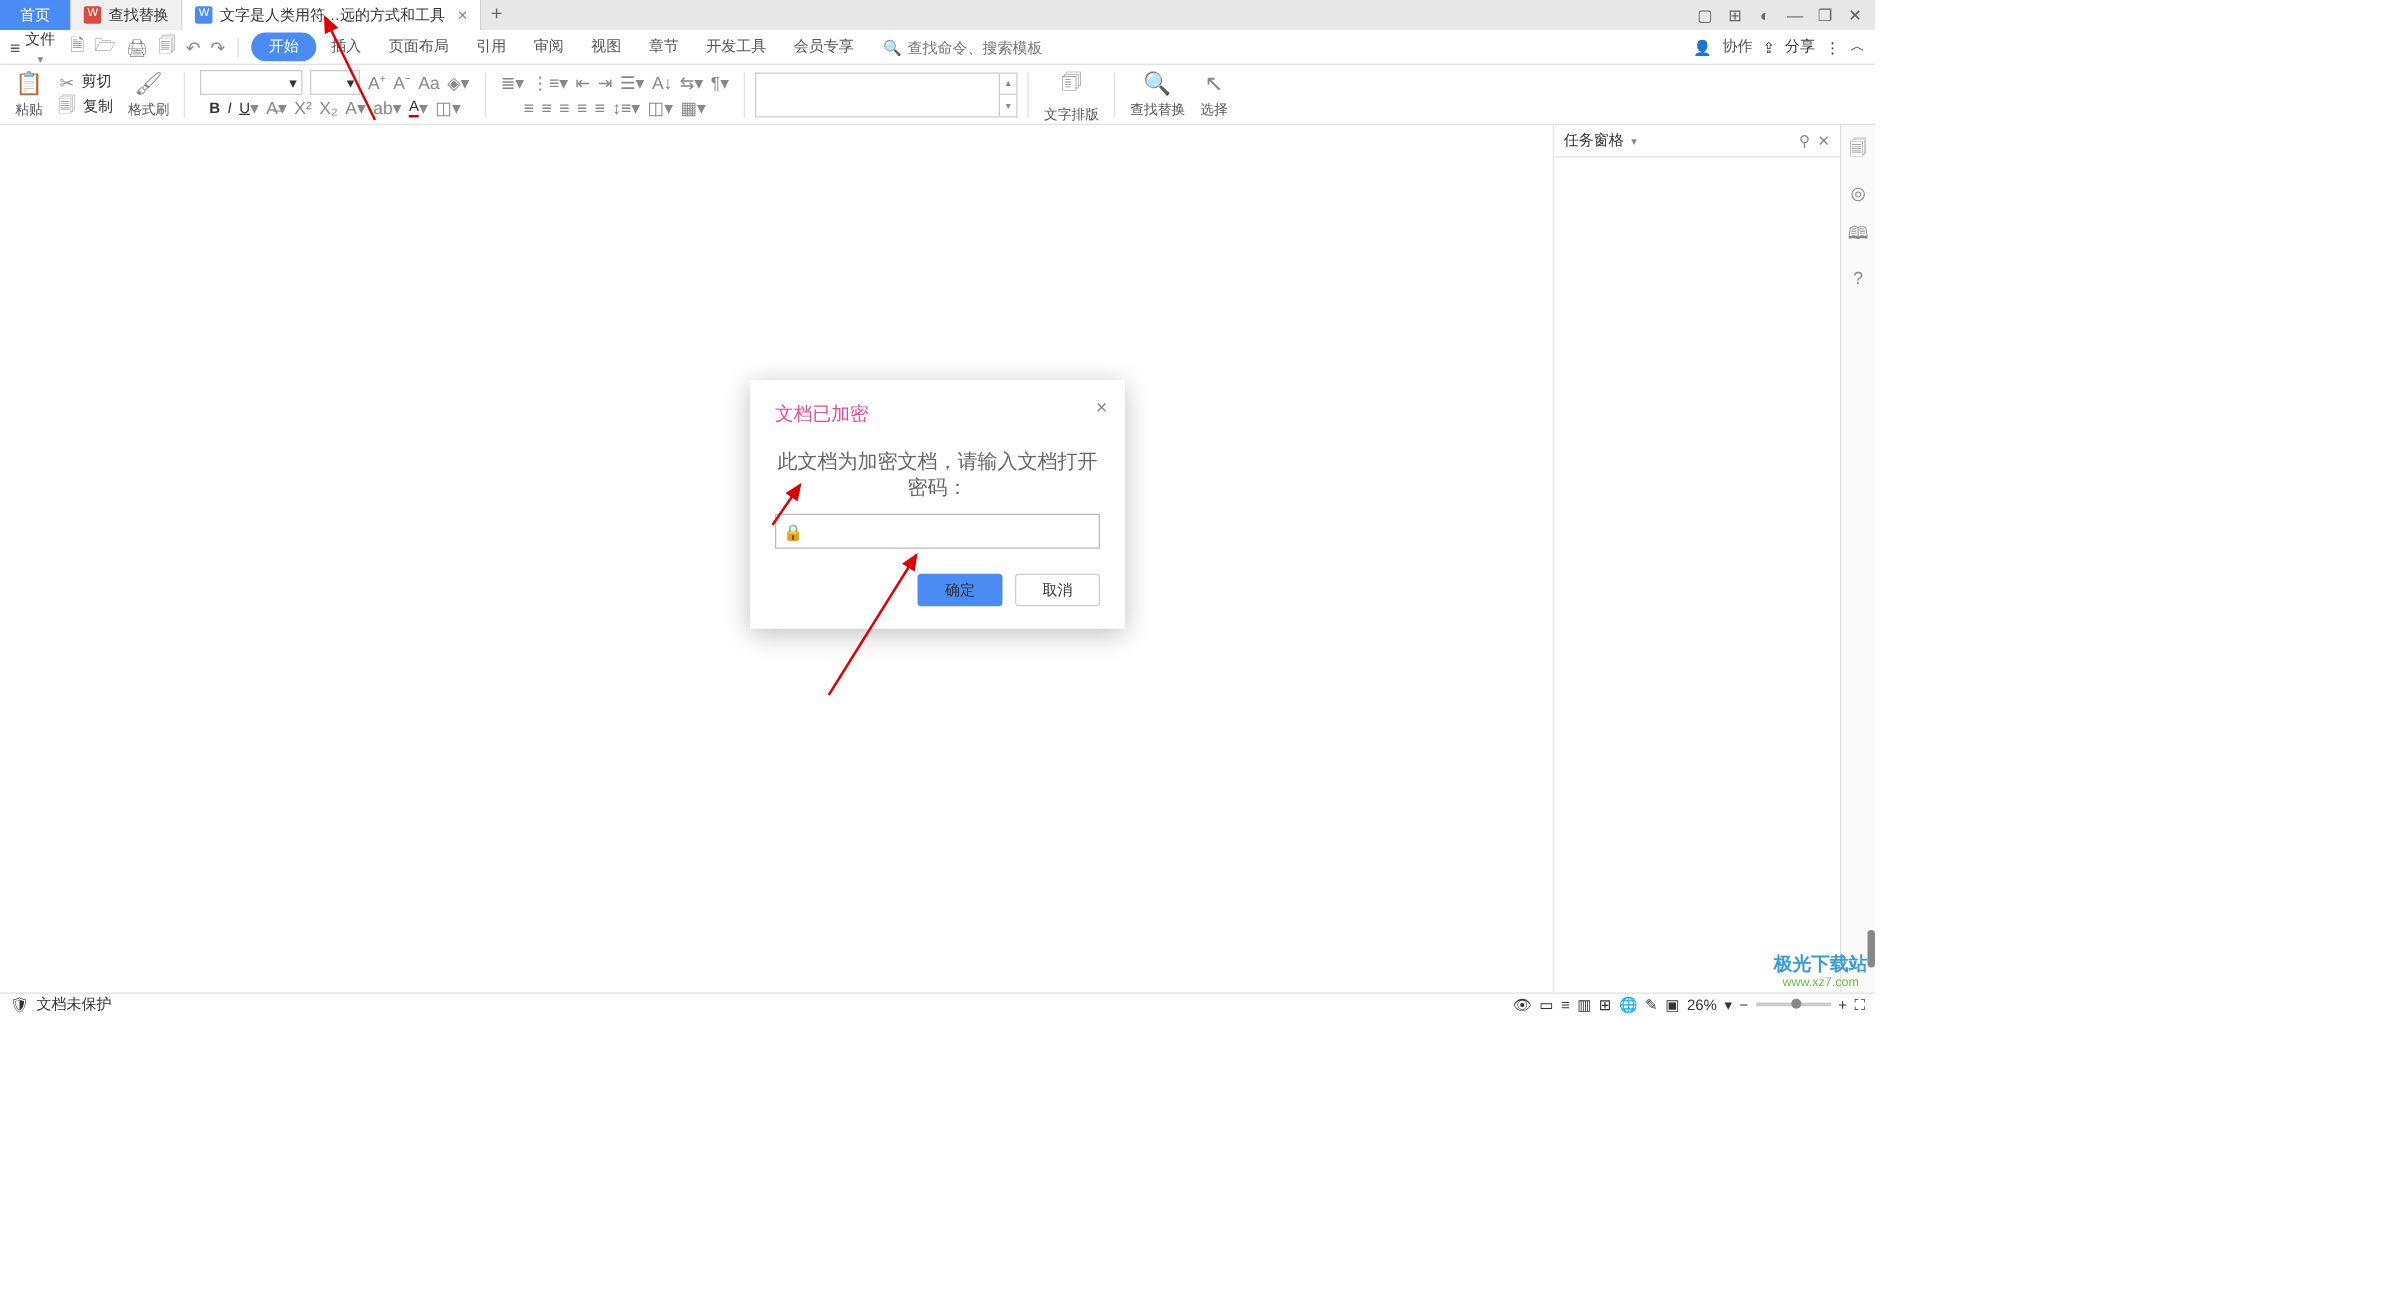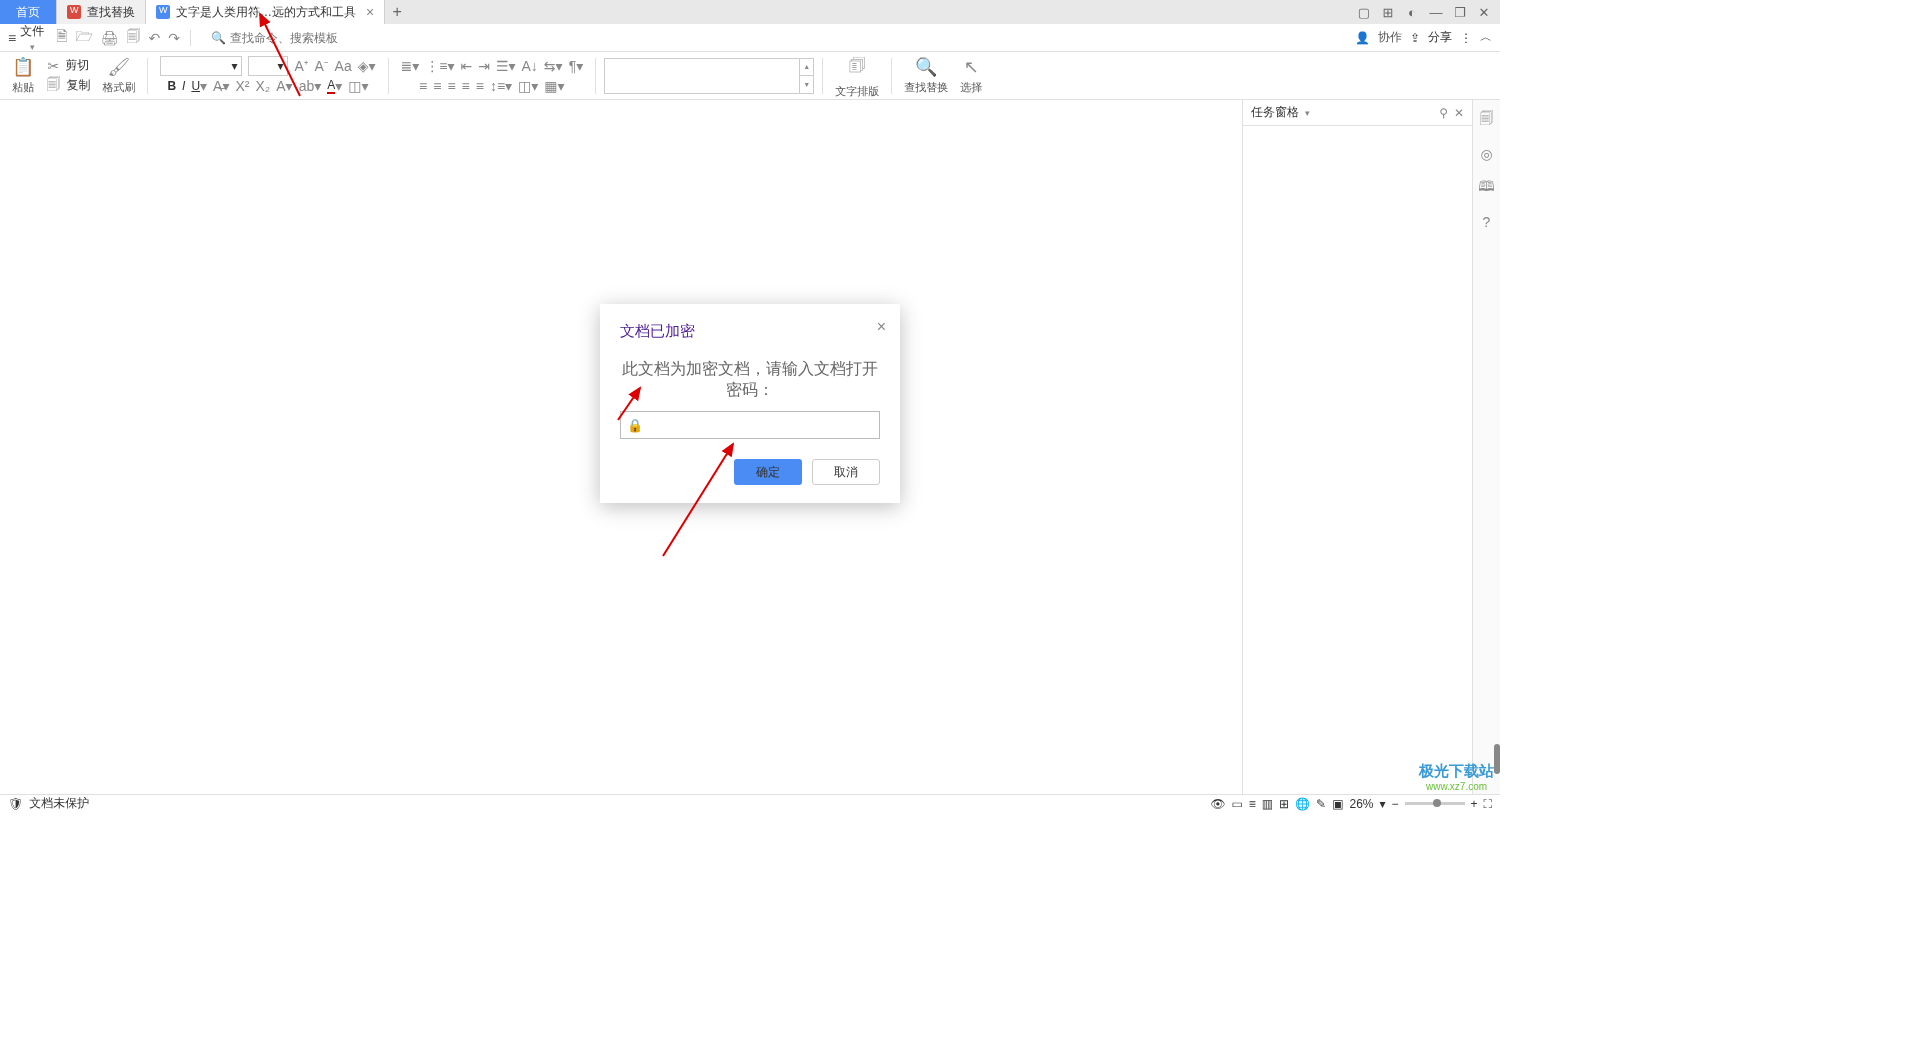--- a/index.html
+++ b/index.html
@@ -52,21 +52,21 @@
 .taskpane-header .dd{font-size:9px;color:#888;}
 .taskpane-header .spacer{flex:1;}
 .taskpane-header .ico{color:#888;font-size:12px;cursor:pointer;}
 .sidepanel{width:28px;border-left:1px solid #e0e0e0;background:#fafafa;display:flex;flex-direction:column;align-items:center;padding-top:8px;gap:14px;}
 .sidepanel span{color:#888;font-size:14px;cursor:pointer;}
 .statusbar{position:absolute;bottom:0;left:0;right:0;height:18px;background:#fff;border-top:1px solid #e0e0e0;display:flex;align-items:center;padding:0 8px;font-size:11px;color:#888;gap:6px;}
 .statusbar .spacer{flex:1;}
 .statusbar .sico{font-size:12px;cursor:pointer;}
 .dialog-backdrop{position:absolute;top:100px;left:0;right:0;bottom:18px;display:flex;align-items:flex-start;justify-content:center;pointer-events:none;}
 .dialog{margin-top:204px;width:300px;background:#fff;box-shadow:0 4px 20px rgba(0,0,0,0.25);pointer-events:auto;padding:18px 20px;position:relative;}
-.dialog .dtitle{font-size:15px;color:#4c1d95;margin-bottom:18px;}
+.dialog .dtitle{font-size:15px;color:#ec4899;margin-bottom:18px;}
 .dialog .dclose{position:absolute;right:14px;top:14px;color:#888;font-size:16px;cursor:pointer;}
 .dialog .dmsg{font-size:16px;color:#666;margin-bottom:10px;text-align:center;}
 .dialog .pw-wrap{border:1px solid #bbb;height:28px;display:flex;align-items:center;padding:0 6px;gap:6px;margin-bottom:20px;}
 .dialog .pw-wrap .lock{color:#999;font-size:13px;}
 .dialog .pw-wrap input{border:none;outline:none;flex:1;font-size:12px;}
 .dialog .dbtns{display:flex;justify-content:flex-end;gap:10px;}
 .dialog .btn{width:68px;height:26px;display:flex;align-items:center;justify-content:center;border-radius:3px;cursor:pointer;font-size:12px;}
 .dialog .btn.primary{background:#4a8bf4;color:#fff;}
 .dialog .btn.secondary{background:#fff;border:1px solid #ccc;color:#555;}
 svg.arrow{position:absolute;pointer-events:none;}
@@ -110,20 +110,31 @@
   </div>
   <div class="qat">
     <span>🗎</span>
     <span>🗁</span>
     <span>🖨</span>
     <span>🗐</span>
     <span>↶</span>
     <span>↷</span>
   </div>
   <div class="divider"></div>
+  <div class="tabs">
+    <span class="mtab active">开始</span>
+    <span class="mtab">插入</span>
+    <span class="mtab">页面布局</span>
+    <span class="mtab">引用</span>
+    <span class="mtab">审阅</span>
+    <span class="mtab">视图</span>
+    <span class="mtab">章节</span>
+    <span class="mtab">开发工具</span>
+    <span class="mtab">会员专享</span>
+  </div>
   <div class="search">
     <span>🔍</span>
     <input placeholder="查找命令、搜索模板" style="">
   </div>
   <div class="right">
     <span>👤</span>
     <span class="collab">协作</span>
     <span>⇪</span>
     <span>分享</span>
     <span>⋮</span>

